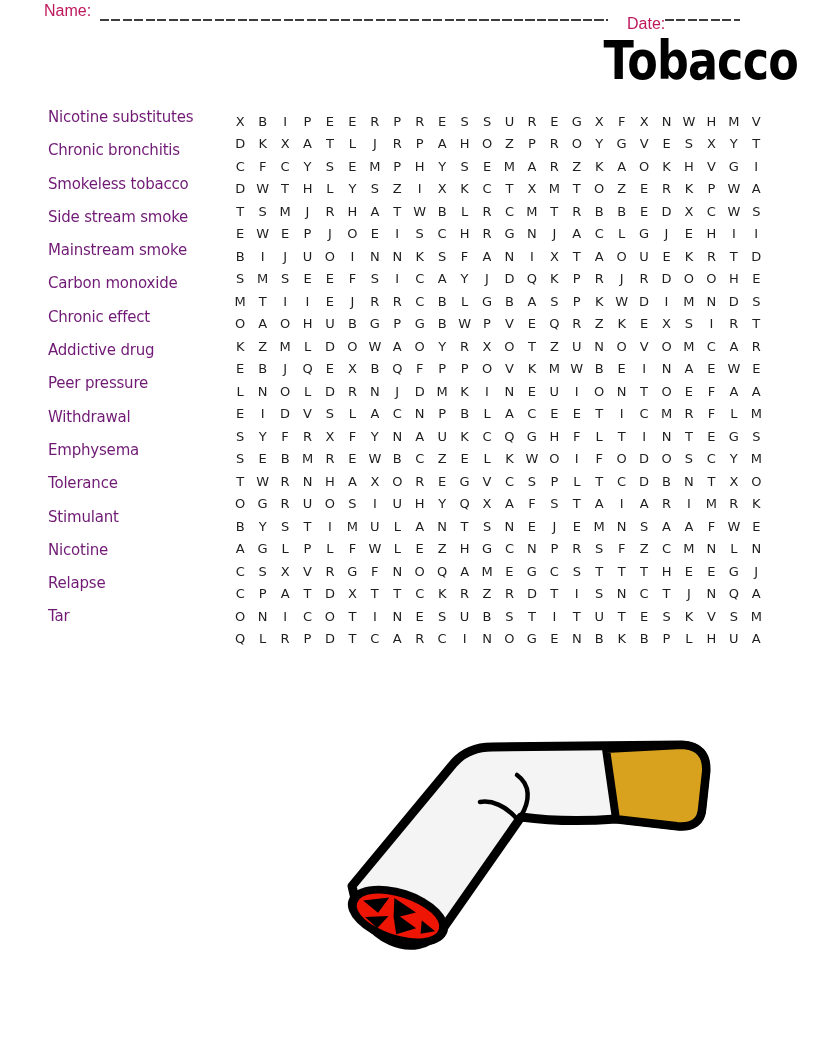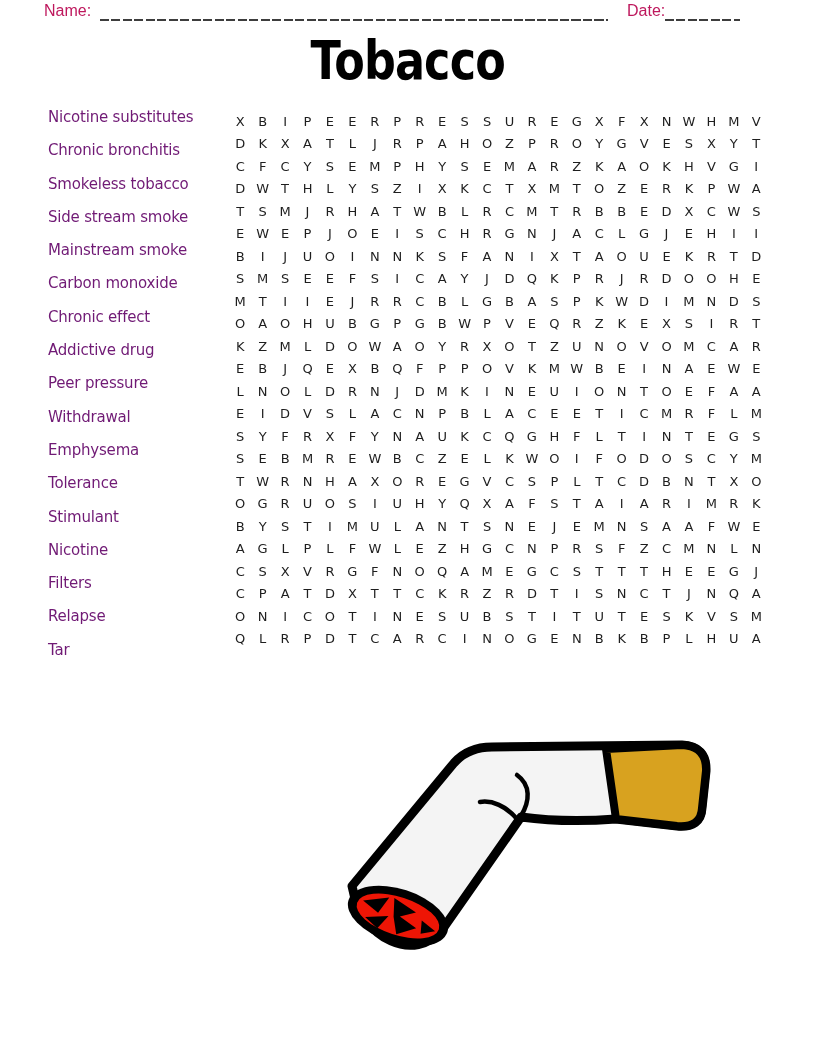--- a/index.html
+++ b/index.html
@@ -4,28 +4,28 @@
 <style>
   * { margin: 0; padding: 0; box-sizing: border-box; }
   html, body { width: 816px; height: 1056px; background: #ffffff; overflow: hidden; }
   body { font-family: "DejaVu Sans", "Liberation Sans", sans-serif; color: #1a1a1a; position: relative; }
 
   .page { position: absolute; inset: 0; background: #fff; }
 
   
   .hdr-label { position: absolute; top: 2px; font-family: "Liberation Sans", sans-serif; font-size: 16px; color: #be185d; }
   #name-label { left: 44px; }
-  #date-label { left: 627px; }
+  #date-label { left: 627px; margin-top: 13px; }
   .blank-line { position: absolute; top: 19px; height: 2px;
     background: repeating-linear-gradient(to right, #3d3d3d 0 9px, transparent 9px 11.5px); }
   #name-line { left: 100px; width: 508px; }
   #date-line { left: 665px; width: 75px; }
 
   
-  .title-wrap { position: absolute; top: 33px; left: 0; width: 816px; text-align: center; }
+  .title-wrap { position: absolute; top: 33px; left: 0; width: 816px; text-align: right; }
   .title-wrap h1 { display: inline-block; font-family: "DejaVu Sans", sans-serif; font-weight: 600;
     font-size: 53px; line-height: 56px; color: #000; transform: scaleX(0.84); transform-origin: 50% 50%;
     letter-spacing: -1px; }
 
   
   .word-list { position: absolute; left: 48px; top: 106px; list-style: none; }
   .word-list li { height: 33.3px; font-size: 15px; line-height: 22px; color: #701a75;
     letter-spacing: -0.2px; white-space: nowrap; }
 
   
@@ -59,21 +59,20 @@
       <li>Mainstream smoke</li>
       <li>Carbon monoxide</li>
       <li>Chronic effect</li>
       <li>Addictive drug</li>
       <li>Peer pressure</li>
       <li>Withdrawal</li>
       <li>Emphysema</li>
       <li>Tolerance</li>
       <li>Stimulant</li>
       <li>Nicotine</li>
-      <li>Filters</li>
       <li>Relapse</li>
       <li>Tar</li>
     </ul>
 
   <div class="letter-grid" id="letter-grid">
       <span class="cell">X</span>
       <span class="cell">B</span>
       <span class="cell">I</span>
       <span class="cell">P</span>
       <span class="cell">E</span>

